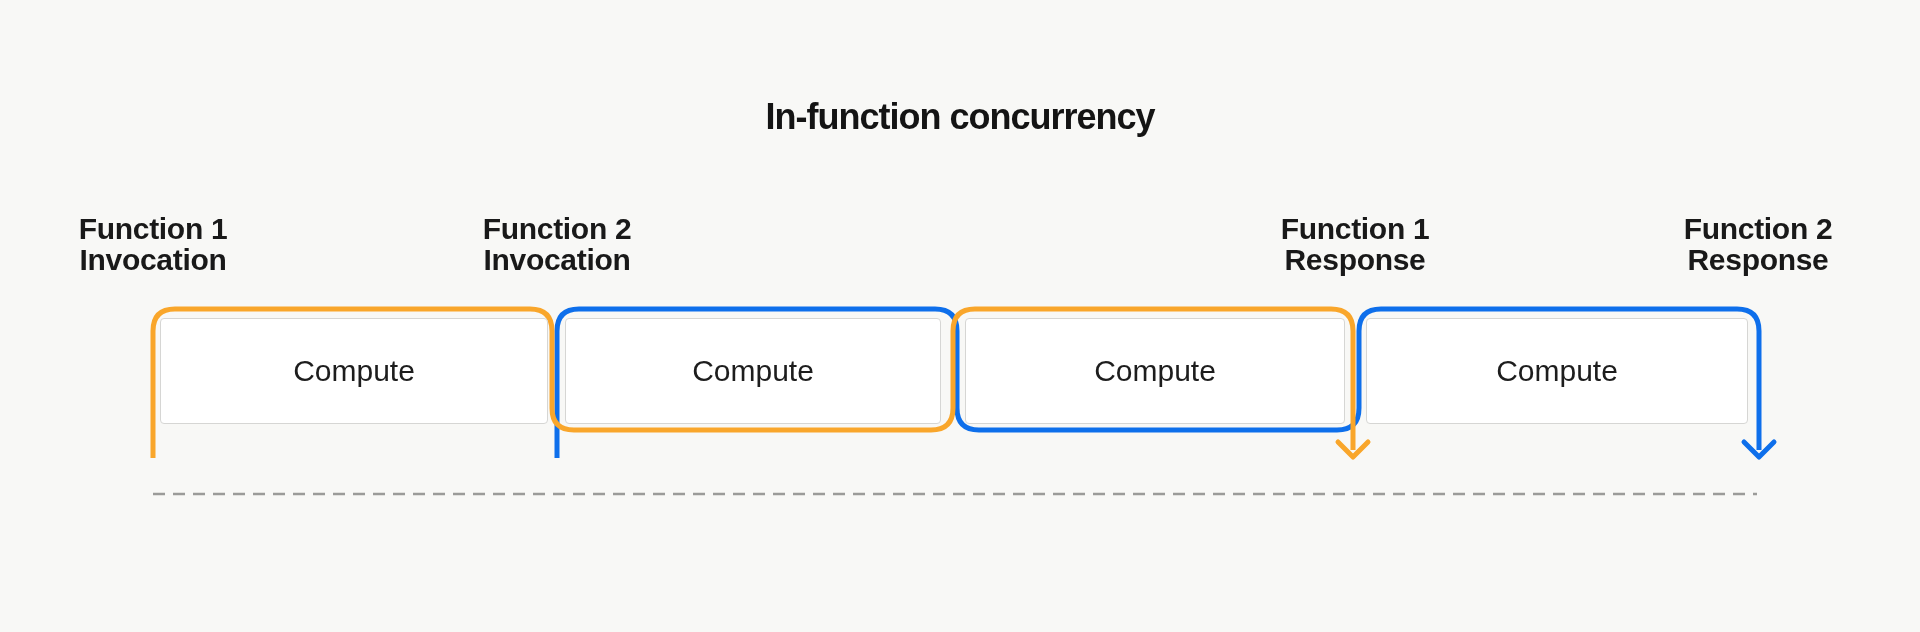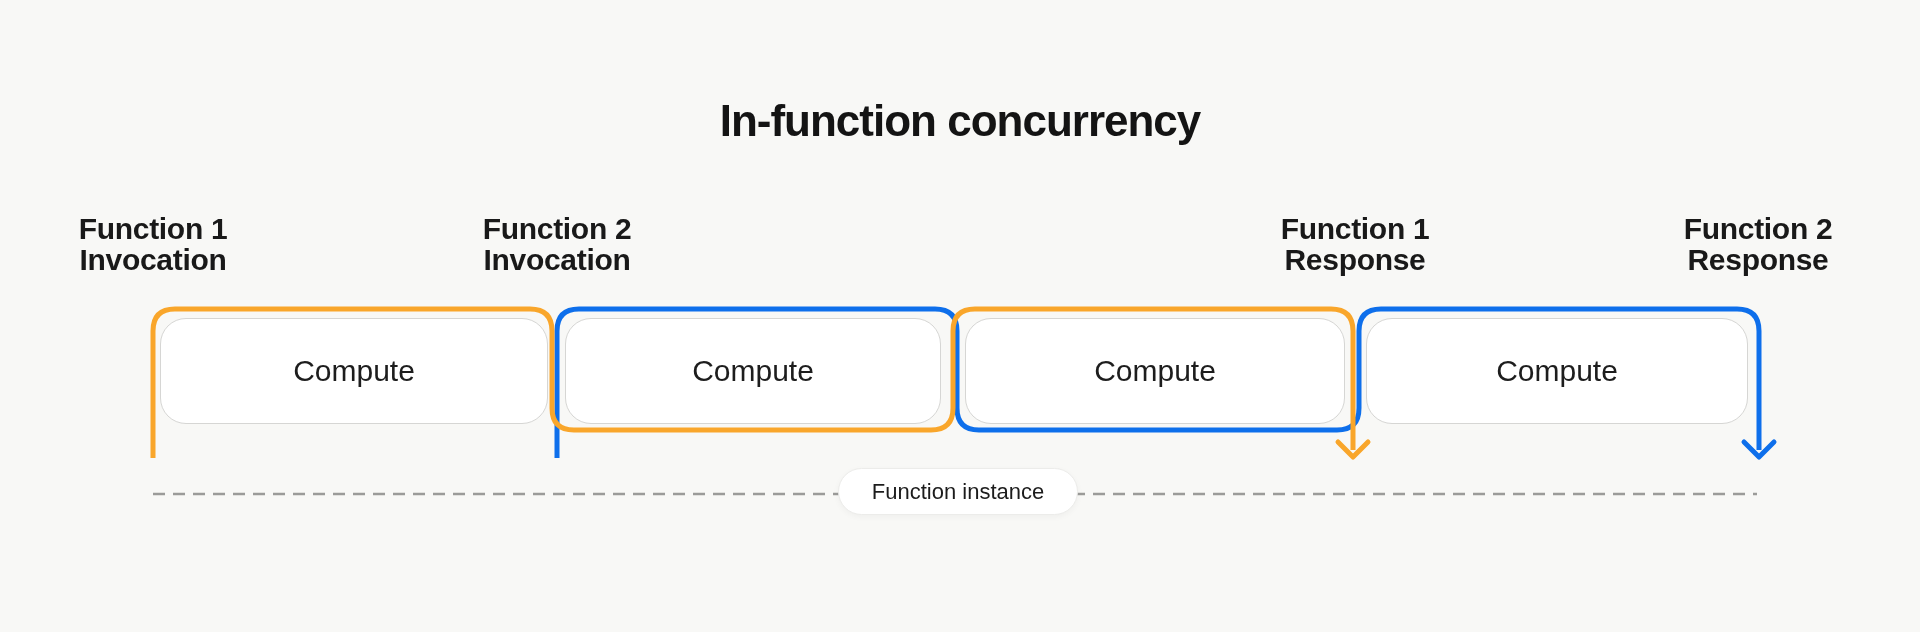--- a/index.html
+++ b/index.html
@@ -10,21 +10,21 @@
     overflow: hidden;
   }
   .stage {
     position: relative;
     width: 1920px; height: 632px;
   }
   .title {
     position: absolute;
     left: 0; right: 0; top: 96px;
     text-align: center;
-    font-size: 44px;
+    font-size: 36px;
     font-weight: 700;
     letter-spacing: -1px;
     color: #141414;
   }
   .marker-label {
     position: absolute;
     top: 213px;
     width: 300px;
     text-align: center;
     font-size: 30px;
@@ -43,21 +43,21 @@
     position: absolute;
     left: 0; top: 0;
   }
 
   .compute-box {
     position: absolute;
     top: 318px;
     height: 106px;
     background: #FFFFFF;
     border: 1.5px solid #D6D6D4;
-    border-radius: 26px;
+    border-radius: 4px;
     box-sizing: border-box;
     display: flex;
     align-items: center;
     justify-content: center;
     font-size: 30px;
     color: #1D1D1D;
   }
   .box-1 { left: 160px;  width: 388px; }
   .box-2 { left: 565px;  width: 376px; }
   .box-3 { left: 965px;  width: 380px; }
@@ -122,17 +122,14 @@
   <div class="compute-box box-2">
     <span>Compute</span>
   </div>
   <div class="compute-box box-3">
     <span>Compute</span>
   </div>
   <div class="compute-box box-4">
     <span>Compute</span>
   </div>
 
-  <div class="instance-pill">
-    <span>Function instance</span>
-  </div>
 
 </div>
 
 </body></html>

